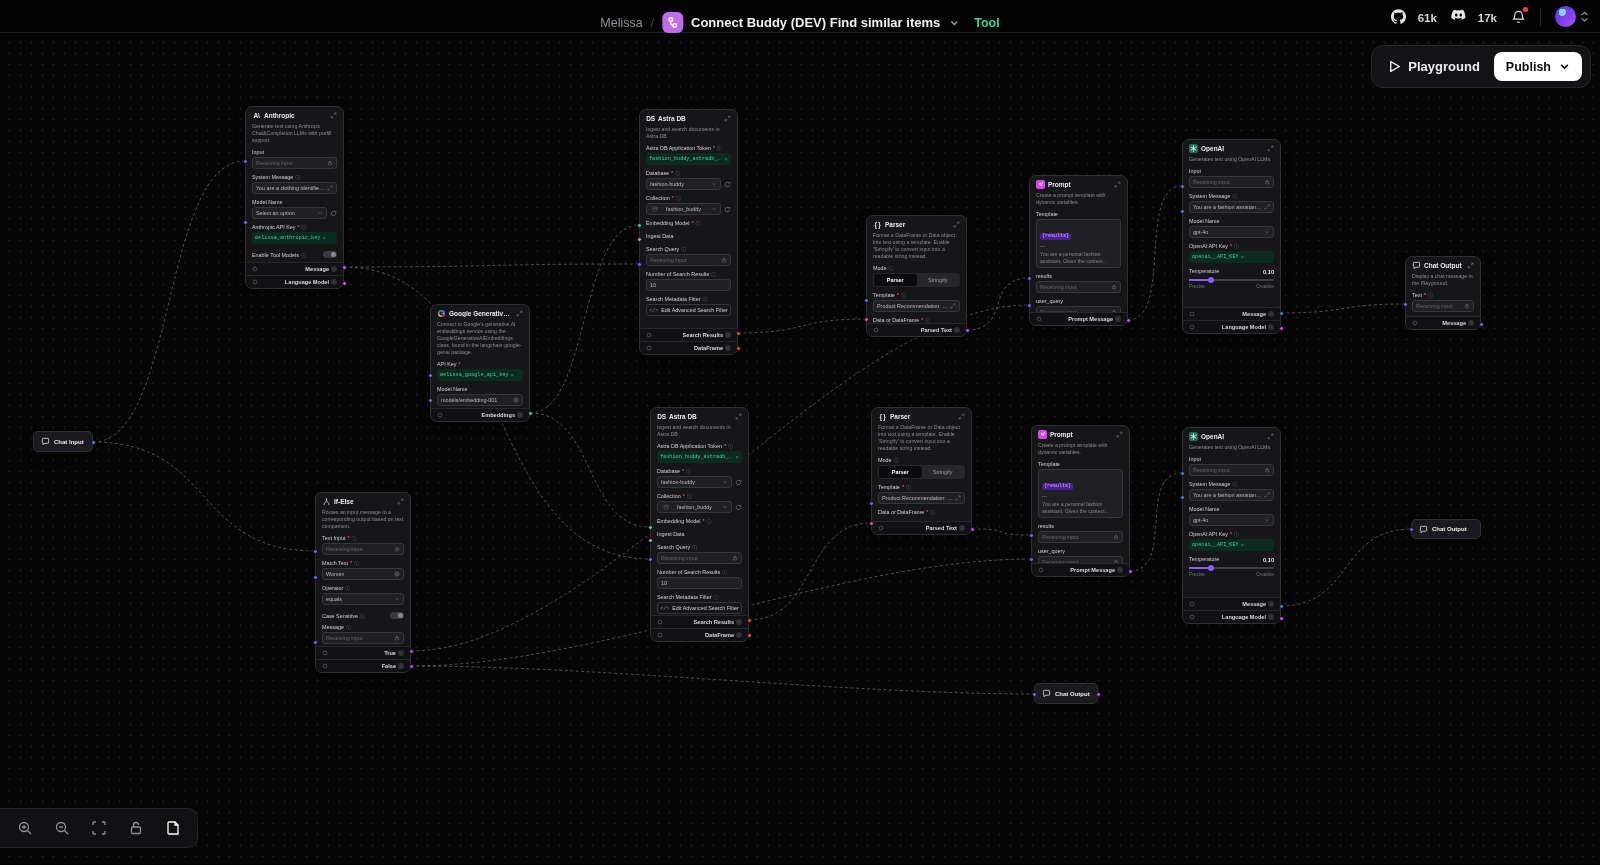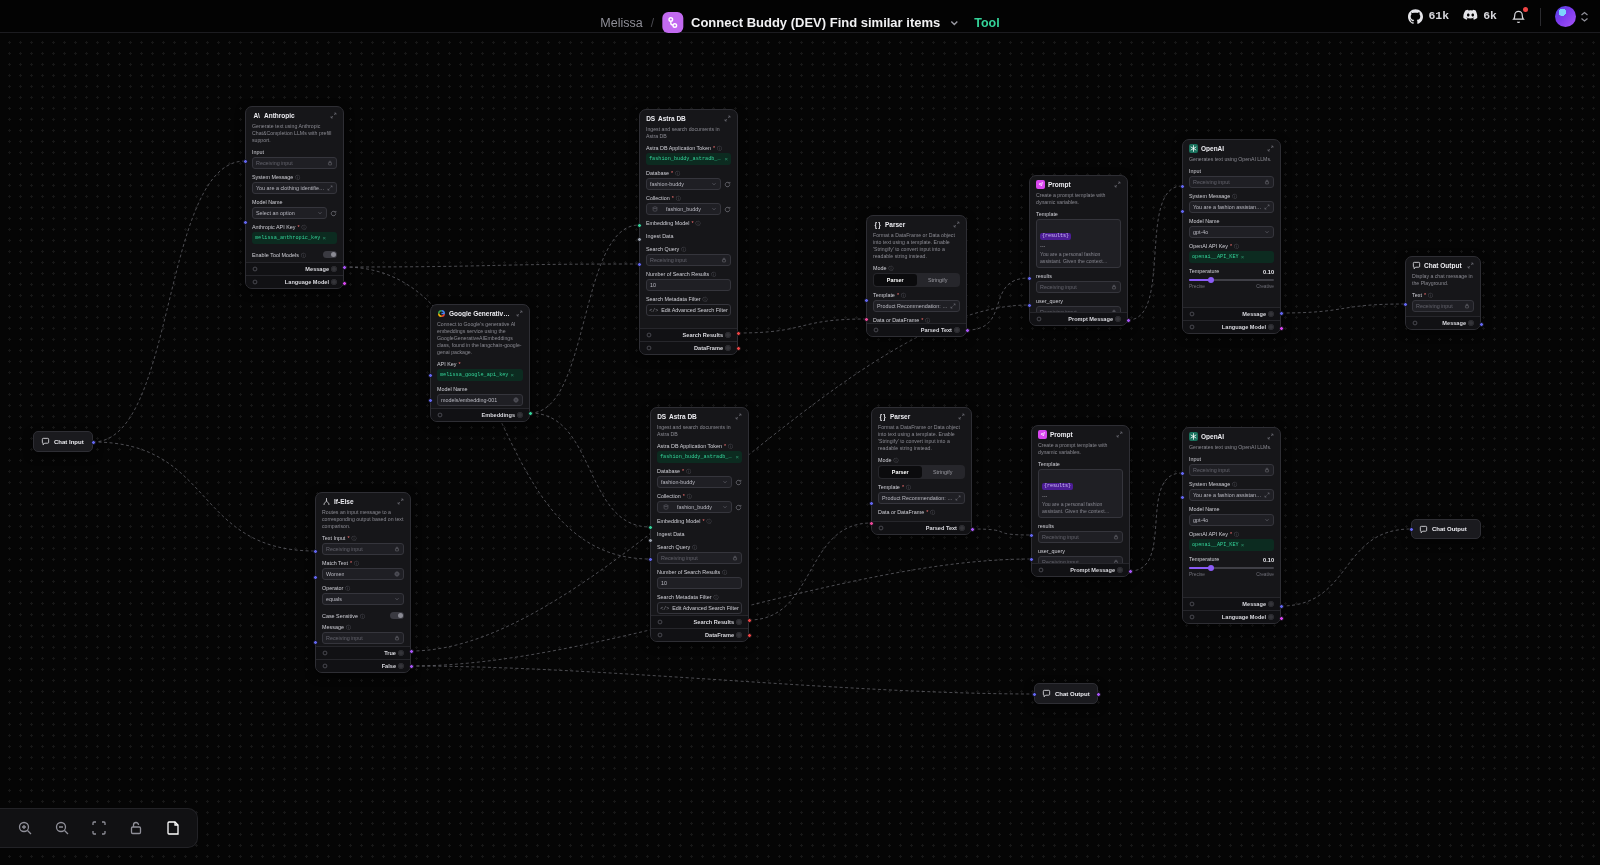--- a/index.html
+++ b/index.html
@@ -13,21 +13,21 @@
   .tb-center { position:absolute; left:50%; top:0; transform:translateX(-50%); height:45px;
     display:flex; align-items:center; gap:8px; white-space:nowrap; }
   .crumb-user { color:#8f8f98; font-size:12.5px; }
   .crumb-sep { color:#4b4b52; font-size:12px; }
   .flow-icon { width:21px; height:21px; border-radius:6px; background:#c26af0;
     display:flex; align-items:center; justify-content:center; }
   .flow-title { color:#f1f1f3; font-size:13px; font-weight:700; }
   .chev-btn { width:14px; height:14px; color:#9a9aa2; display:flex; align-items:center; }
   .saved { color:#34d399; font-size:12.5px; font-weight:600; margin-left:4px; }
   .tb-right { position:absolute; right:10px; top:0; height:33px; display:flex; align-items:center; gap:14px; }
-  .tb-stat { display:flex; align-items:flex-start; gap:5px; color:#d7d7dc; font-size:11.5px; font-weight:600; cursor:pointer;font-family:Liberation Mono, monospace; }
+  .tb-stat { display:flex; align-items:flex-end; gap:12px; color:#d7d7dc; font-size:11.5px; font-weight:600; cursor:pointer; }
   .tb-stat .ic { width:15px; height:15px; color:#e6e6ea; display:flex; }
   .bell-wrap { position:relative; width:15px; height:16px; color:#d7d7dc; cursor:pointer; }
   .bell-dot { position:absolute; right:-2px; top:-2px; width:5px; height:5px; border-radius:50%; background:#ef4444; }
   .tb-div { width:1px; height:18px; background:#2a2a2e; }
   .avatar-wrap { display:flex; align-items:center; gap:4px; cursor:pointer; }
   .avatar { width:21px; height:21px; border-radius:50%;
     background:radial-gradient(circle at 35% 30%, #7dd3fc 0 18%, transparent 19%),
                linear-gradient(135deg,#4f46e5 0%, #7c3aed 45%, #a855f7 100%); }
   .updown { width:10px; height:16px; color:#8f8f98; display:flex; flex-direction:column; justify-content:center; }
 
@@ -159,21 +159,21 @@
             </svg>
         </span>
         <span>61k</span>
       </span>
       <span class="tb-stat">
         <span class="ic">
           <svg viewBox="0 0 16 12" width="15" height="12">
               <path fill="currentColor" d="M13.5 1.2A13 13 0 0 0 10.6.3l-.4.8a11 11 0 0 0-4.4 0L5.4.3a13 13 0 0 0-2.9.9C.7 3.9.2 6.5.4 9.1c1.2.9 2.4 1.5 3.6 1.9l.8-1.3-1.3-.7.3-.3c2.6 1.2 5.4 1.2 8 0l.3.3-1.3.7.8 1.3c1.2-.4 2.4-1 3.6-1.9.3-3-.5-5.6-1.7-7.9zM5.6 7.7c-.8 0-1.4-.7-1.4-1.6s.6-1.6 1.4-1.6 1.4.7 1.4 1.6-.6 1.6-1.4 1.6zm4.8 0c-.8 0-1.4-.7-1.4-1.6s.6-1.6 1.4-1.6 1.4.7 1.4 1.6-.6 1.6-1.4 1.6z"></path>
             </svg>
         </span>
-        <span>6k</span>
+        <span>17k</span>
       </span>
       <span class="bell-wrap">
         <svg viewBox="0 0 16 16" width="15" height="16" fill="none" stroke="currentColor" stroke-width="1.3">
           <path d="M8 2a4 4 0 0 0-4 4c0 3-1.2 4.2-1.2 4.2h10.4S12 9 12 6a4 4 0 0 0-4-4z"></path>
             <path d="M6.8 13a1.3 1.3 0 0 0 2.4 0"></path>
         </svg>
         <span class="bell-dot"></span>
       </span>
       <span class="tb-div"></span>
       <span class="avatar-wrap">
@@ -183,20 +183,38 @@
               <path d="M1.5 4L4.5 1.5 7.5 4"></path>
             </svg>
           <svg width="9" height="6" viewBox="0 0 9 6" fill="none" stroke="currentColor" stroke-width="1.2">
               <path d="M1.5 1.5L4.5 4 7.5 1.5"></path>
             </svg>
         </span>
       </span>
     </div>
   </div>
 
+  <div class="pub-panel">
+    <span class="play-btn">
+      <span class="ic">
+        <svg viewBox="0 0 12 12" width="13" height="13" fill="none" stroke="currentColor" stroke-width="1.3">
+            <path d="M2.5 1.5l8 4.5-8 4.5z" stroke-linejoin="round"></path>
+          </svg>
+      </span>
+      <span>Playground</span>
+    </span>
+    <span class="publish-btn">
+      <span>Publish</span>
+      <span class="ic">
+        <svg viewBox="0 0 10 10" width="11" height="11" fill="none" stroke="currentColor" stroke-width="1.4">
+            <path d="M2 3.5l3 3 3-3"></path>
+          </svg>
+      </span>
+    </span>
+  </div>
 
   <div class="canvas">
     <svg id="edges" viewBox="0 0 1600 832">
         <path d="M93,409 C176.60000000000002,409 161.39999999999998,128 245,128" fill="none" stroke="#6b6b72" stroke-width="1" stroke-dasharray="3 2.5" opacity="0.7"></path>
         <path d="M93,409 C215.10000000000002,409 192.89999999999998,518 315,518" fill="none" stroke="#6b6b72" stroke-width="1" stroke-dasharray="3 2.5" opacity="0.7"></path>
         <path d="M344,234 C506.25,234 476.75,231 639,231" fill="none" stroke="#6b6b72" stroke-width="1" stroke-dasharray="3 2.5" opacity="0.7"></path>
         <path d="M344,234 C512.3,234 481.7,526 650,526" fill="none" stroke="#6b6b72" stroke-width="1" stroke-dasharray="3 2.5" opacity="0.7"></path>
         <path d="M530,380 C589.95,380 579.05,192 639,192" fill="none" stroke="#6b6b72" stroke-width="1" stroke-dasharray="3 2.5" opacity="0.7"></path>
         <path d="M530,380 C596,380 584,494 650,494" fill="none" stroke="#6b6b72" stroke-width="1" stroke-dasharray="3 2.5" opacity="0.7"></path>
         <path d="M738,300 C808.4,300 795.6,286 866,286" fill="none" stroke="#6b6b72" stroke-width="1" stroke-dasharray="3 2.5" opacity="0.7"></path>

